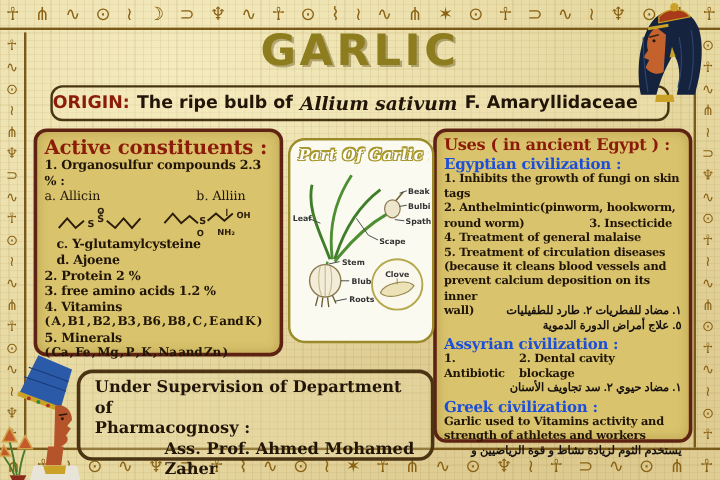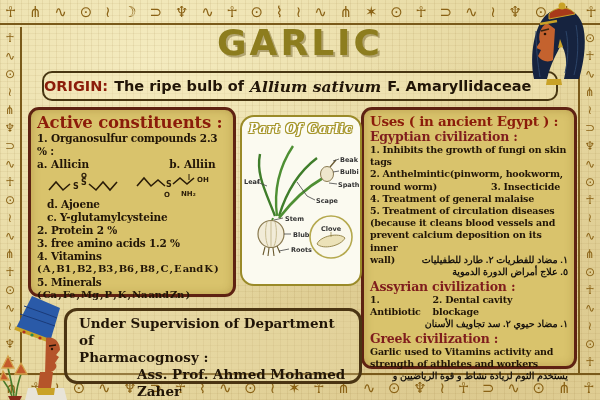--- a/index.html
+++ b/index.html
@@ -49,26 +49,26 @@
     position:absolute;box-sizing:border-box;background:#d9c36c;
     border:3px solid #5e2212;border-radius:11px;
     box-shadow:inset 0 0 10px rgba(120,85,20,0.3);
     color:#211507;
   }
   .panel.lp{left:28px;top:107px;width:208px;height:190px;padding:3px 6px;}
   .panel.rp{left:361px;top:107px;width:216px;height:262px;padding:3px 6px;}
   .lp-head{font-weight:bold;font-size:16.5px;color:#8b1c0a;letter-spacing:-0.2px;}
   .lp-line{font-weight:bold;font-size:10.5px;line-height:13px;letter-spacing:-0.2px;}
   .lp-detail{font-weight:bold;font-size:10px;line-height:12.5px;letter-spacing:-0.2px;word-spacing:-2px;}
-  .ab-row{display:flex;font-weight:bold;font-size:10.5px;line-height:13px;}
+  .ab-row{display:flex;font-weight:normal;font-size:10.5px;line-height:13px;}
   .ab-row .b{margin-left:80px;}
   .struct-row{display:flex;align-items:flex-start;gap:10px;height:26px;margin:1px 0 0 10px;}
 
   .rp-head{font-weight:bold;font-size:13.5px;color:#8b1c0a;letter-spacing:-0.3px;line-height:16px;}
-  .rp-sub{font-weight:bold;font-size:12.5px;color:#7f1d1d;letter-spacing:-0.2px;line-height:15px;}
+  .rp-sub{font-weight:bold;font-size:12.5px;color:#1d4ed8;letter-spacing:-0.2px;line-height:15px;}
   .rp-line{font-weight:bold;font-size:9.5px;line-height:12.2px;letter-spacing:-0.2px;}
   .rp-split{display:flex;justify-content:space-between;padding-right:8px;}
   .rp-ar{direction:rtl;text-align:right;font-family:Liberation Sans, sans-serif;
          font-weight:bold;font-size:9.5px;line-height:12.5px;color:#17120d;}
   .wall-row{display:flex;justify-content:space-between;align-items:flex-start;}
 
   .card{
     position:absolute;left:240px;top:115px;width:122px;height:171px;box-sizing:border-box;
     background:#fbfaf0;border:2px solid #9a8a28;border-radius:14px;z-index:1;
   }
@@ -171,22 +171,22 @@
       <svg width="84" height="28" viewBox="0 0 84 28">
         <polyline points="2,14 9,6 16,14 23,8 30,14" fill="none" stroke="#2a1c08" stroke-width="1.6"></polyline>
         <polyline points="38,12 45,6 52,12 59,6" fill="none" stroke="#2a1c08" stroke-width="1.6"></polyline>
         <text x="31" y="15" font-size="8" font-weight="bold" fill="#2a1c08" font-family="DejaVu Sans,sans-serif">S</text>
         <text x="29" y="25" font-size="7" font-weight="bold" fill="#2a1c08" font-family="DejaVu Sans,sans-serif">O</text>
         <text x="46" y="24" font-size="7" font-weight="bold" fill="#2a1c08" font-family="DejaVu Sans,sans-serif">NH₂</text>
         <text x="62" y="10" font-size="7" font-weight="bold" fill="#2a1c08" font-family="DejaVu Sans,sans-serif">OH</text>
         <line x1="54" y1="8" x2="54" y2="2" stroke="#2a1c08" stroke-width="1"></line>
       </svg>
     </div>
+    <div class="lp-line" style="padding-left:10px">c. Y-glutamylcysteine</div>
     <div class="lp-line" style="padding-left:10px">d. Ajoene</div>
-    <div class="lp-line" style="padding-left:10px">c. Y-glutamylcysteine</div>
     <div class="lp-line">2. Protein  2 %</div>
     <div class="lp-line">3. free amino acids  1.2 %</div>
     <div class="lp-line">4. Vitamins</div>
     <div class="lp-detail">( A , B1 , B2 , B3 , B6 , B8 , C , E and K )</div>
     <div class="lp-line">5. Minerals</div>
     <div class="lp-detail">( Ca , Fe , Mg , P , K , Na and Zn )</div>
   </div>
 
   <div class="card">
     <div class="card-rule" style="top:9px"></div>

